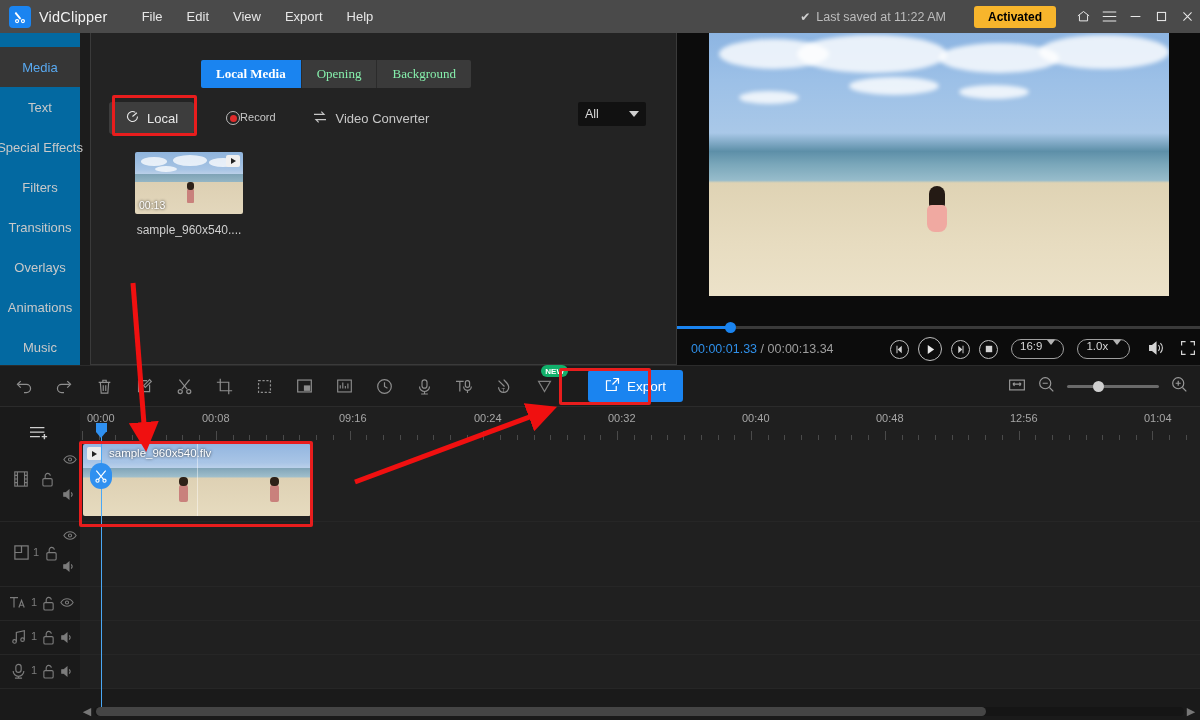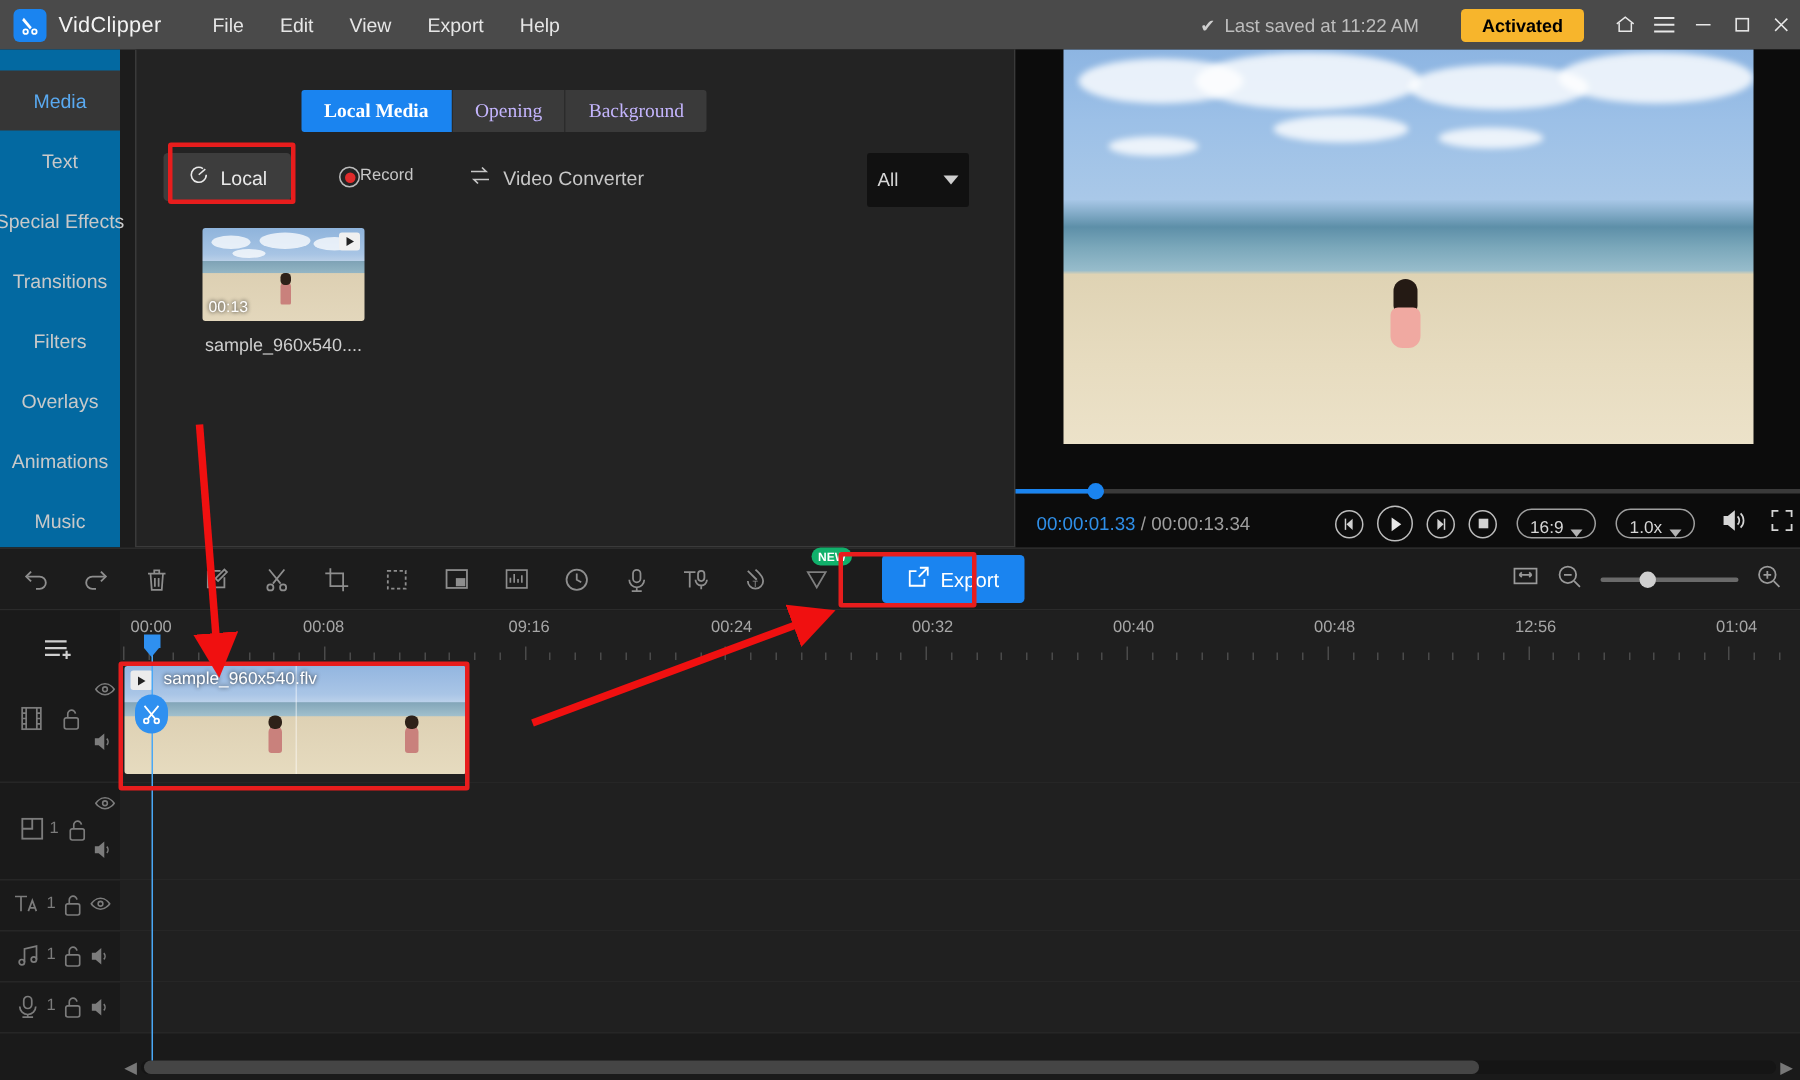--- a/index.html
+++ b/index.html
@@ -54,21 +54,21 @@
   }
   .side-item.active { background: #363636; color: #59a9f0; }
 
   
   .media-panel {
     position: absolute; left: 90px; top: 33px; width: 587px; height: 332px;
     background: #232323; border: 1px solid #3a3a3a; border-top: none;
   }
   .tabs { display: flex; padding: 27px 0 0 110px; font-family: Liberation Serif, serif; }
   .tab {
-    font-size: 13px; padding: 6px 15px; color: #c4b5fd; background: #3a3a3a;
+    font-size: 13px; padding: 6px 15px; color: #86efac; background: #3a3a3a;
     border-right: 1px solid #2b2b2b;
   }
   .tab:first-child { border-radius: 2px 0 0 2px; }
   .tab:last-child { border-right: none; border-radius: 0 2px 2px 0; }
   .tab.active { background: #1a84f0; color: #fff; font-weight: bold; }
 
   .tool-row { display: flex; align-items: center; padding: 14px 0 0 18px; position: relative; }
   .import-wrap { position: relative; }
   .import-btn {
     display: flex; align-items: center; gap: 7px;
@@ -85,21 +85,21 @@
   .rec-dot {
     width: 14px; height: 14px; border-radius: 50%; border: 1.5px solid #bbb;
     display: flex; align-items: center; justify-content: center;
   }
   .rec-dot i { width: 7px; height: 7px; border-radius: 50%; background: #e02b2b; display: block; }
   .converter {
     display: flex; align-items: center; gap: 8px; margin-left: 36px;
     color: #c7c7c7; font-size: 13px;
   }
   .filter-select {
-    position: absolute; right: 30px; top: 14px; width: 68px; height: 36px;
+    position: absolute; right: 30px; top: 14px; width: 68px; height: 24px;
     background: #111; color: #d8d8d8; font-size: 12.5px;
     display: flex; align-items: center; justify-content: space-between;
     padding: 0 7px; border-radius: 2px;
   }
   .caret { border-left: 5px solid transparent; border-right: 5px solid transparent; border-top: 6px solid #cfcfcf; }
 
   .media-grid { padding: 18px 0 0 44px; }
   .media-card { width: 108px; }
   .thumb {
     position: relative; width: 108px; height: 62px; border-radius: 2px; overflow: hidden;
@@ -176,21 +176,21 @@
   .pl-time { margin-left: 14px; font-size: 12.5px; color: #9e9e9e; }
   .pl-time .cur { color: #2f8fe8; }
   .pl-ctrls { position: absolute; left: 213px; display: flex; align-items: center; gap: 9px; }
   .cbtn {
     width: 19px; height: 19px; border: 1.4px solid #bdbdbd; border-radius: 50%;
     display: flex; align-items: center; justify-content: center; color: #d2d2d2; font-size: 8px;
   }
   .cbtn.big { width: 24px; height: 24px; font-size: 10px; }
   .pill {
     height: 20px; border: 1.3px solid #9f9f9f; border-radius: 10px;
-    display: flex; align-items: flex-end; gap: 5px; padding: 0 8px;
+    display: flex; align-items: flex-start; gap: 5px; padding: 0 8px;
     color: #d7d7d7; font-size: 11.5px; margin-left: 4px;
   }
   .pill .caret { border-top-color: #b4b4b4; border-left-width: 4px; border-right-width: 4px; border-top-width: 5px; }
   .ic { color: #d5d5d5; font-size: 15px; }
 
   
   .toolbar {
     position: absolute; left: 0; top: 365px; width: 1200px; height: 42px;
     background: #1c1c1c; border-top: 1px solid #2b2b2b; border-bottom: 1px solid #2b2b2b;
     display: flex; align-items: center;
@@ -345,24 +345,24 @@
     <div class="side-item active">
         <span>Media</span>
       </div>
     <div class="side-item">
         <span>Text</span>
       </div>
     <div class="side-item">
         <span>Special Effects</span>
       </div>
     <div class="side-item">
+        <span>Filters</span>
+      </div>
+    <div class="side-item">
         <span>Transitions</span>
-      </div>
-    <div class="side-item">
-        <span>Filters</span>
       </div>
     <div class="side-item">
         <span>Overlays</span>
       </div>
     <div class="side-item">
         <span>Animations</span>
       </div>
     <div class="side-item">
         <span>Music</span>
       </div>

